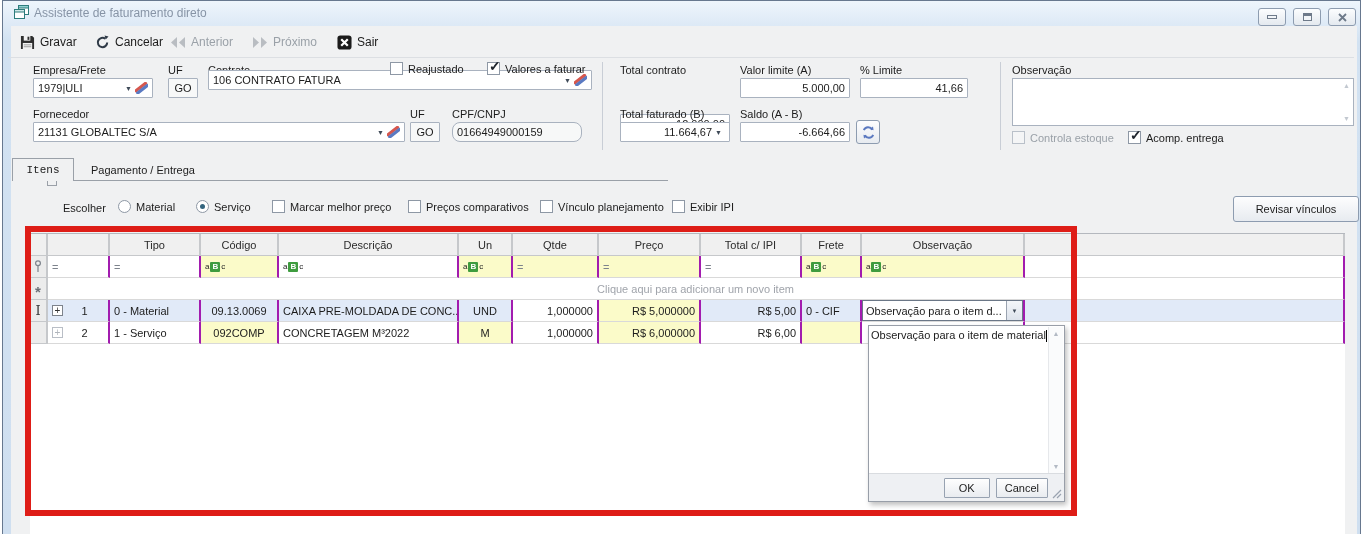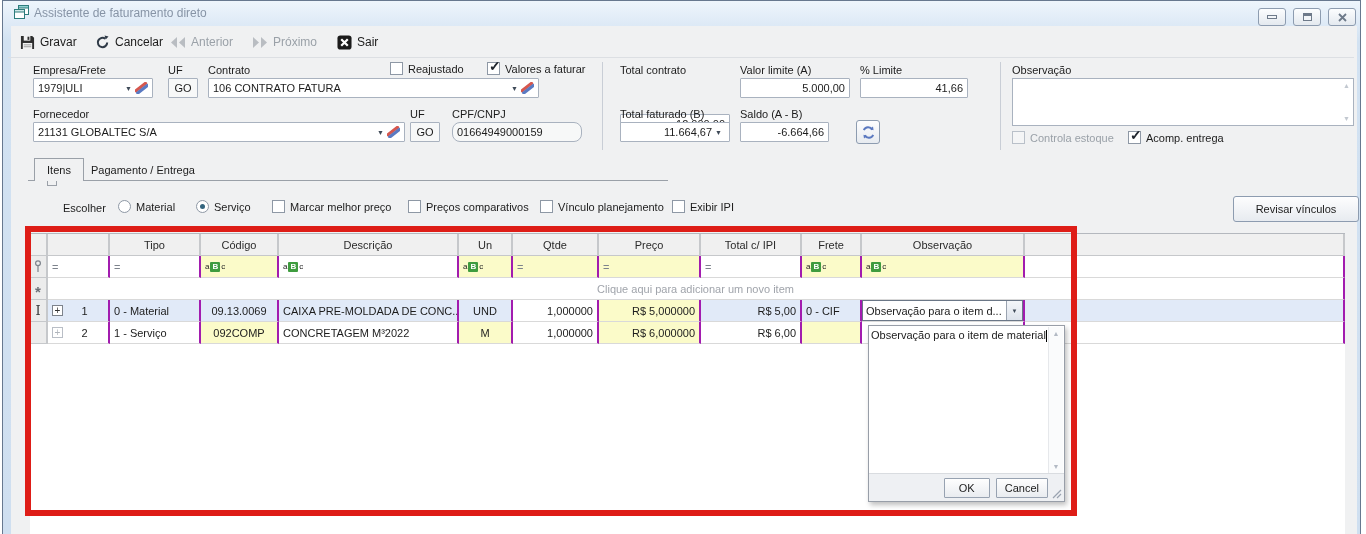--- a/index.html
+++ b/index.html
@@ -177,21 +177,21 @@
       </g>
     </svg>
   </div>
 
   <span class="lbl" style="left:168px;top:64px;">UF</span>
   <div class="box ro center" style="left:168px;top:78px;width:30px;justify-content:center;">
     <span>GO</span>
   </div>
 
   <span class="lbl" style="left:208px;top:64px;">Contrato</span>
-  <div class="box" style="left:208px;top:78px;width:331px;">
+  <div class="box" style="left:208px;top:70px;width:384px;">
     <span class="val">106 CONTRATO FATURA</span>
     <span class="combo-arrow">▼</span>
     <svg width="13" height="12" viewBox="0 0 13 12">
       <g transform="rotate(-38 6.5 6)">
         <rect x="-1" y="3.2" width="15" height="3.1" rx="1" fill="#d6574e"></rect>
         <rect x="-1" y="6.1" width="15" height="3.1" rx="1" fill="#5a7ac2"></rect>
       </g>
     </svg>
   </div>
 
@@ -245,21 +245,21 @@
     <span class="val right">41,66</span>
   </div>
 
   <span class="lbl" style="left:620px;top:108px;">Total faturado (B)</span>
   <div class="box" style="left:620px;top:122px;width:110px;">
     <span class="val right">11.664,67</span>
     <span class="combo-arrow">▼</span>
   </div>
 
   <span class="lbl" style="left:740px;top:108px;">Saldo (A - B)</span>
-  <div class="box" style="left:740px;top:122px;width:89px;">
+  <div class="box" style="left:740px;top:122px;width:110px;">
     <span class="val right">-6.664,66</span>
   </div>
 
   <div class="refresh-btn" style="left:856px;top:120px;">
     <svg width="15" height="15" viewBox="0 0 16 16">
       <path d="M3 5.5 a5 5 0 0 1 9 -0.5" fill="none" stroke="#5b79c0" stroke-width="2"></path>
       <path d="M12.8 1.5 l0.6 4 -3.8 -1.2 z" fill="#5b79c0"></path>
       <path d="M13 10.5 a5 5 0 0 1 -9 0.5" fill="none" stroke="#5b79c0" stroke-width="2"></path>
       <path d="M3.2 14.5 l-0.6 -4 3.8 1.2 z" fill="#5b79c0"></path>
     </svg>
@@ -279,21 +279,21 @@
     <span class="cbbox dis"></span>
     <span class="lbl dis" style="position:static;">Controla estoque</span>
   </div>
   <div class="cb" style="left:1128px;top:131px;">
     <span class="cbbox">
         <span class="check">✓</span>
       </span>
     <span>Acomp. entrega</span>
   </div>
 
-  <div class="tab active" style="left:34px;width:50px;">
+  <div class="tab active" style="left:12px;width:62px;font-family:Liberation Mono, monospace;">
     <span>Itens</span>
   </div>
   <div class="tab" style="left:78px;width:130px;">
     <span>Pagamento / Entrega</span>
   </div>
   <div class="tab-underline"></div>
   <div class="tab-notch"></div>
 
   <span class="lbl" style="left:63px;top:202px;">Escolher</span>
   <div class="cb" style="left:118px;top:200px;">

